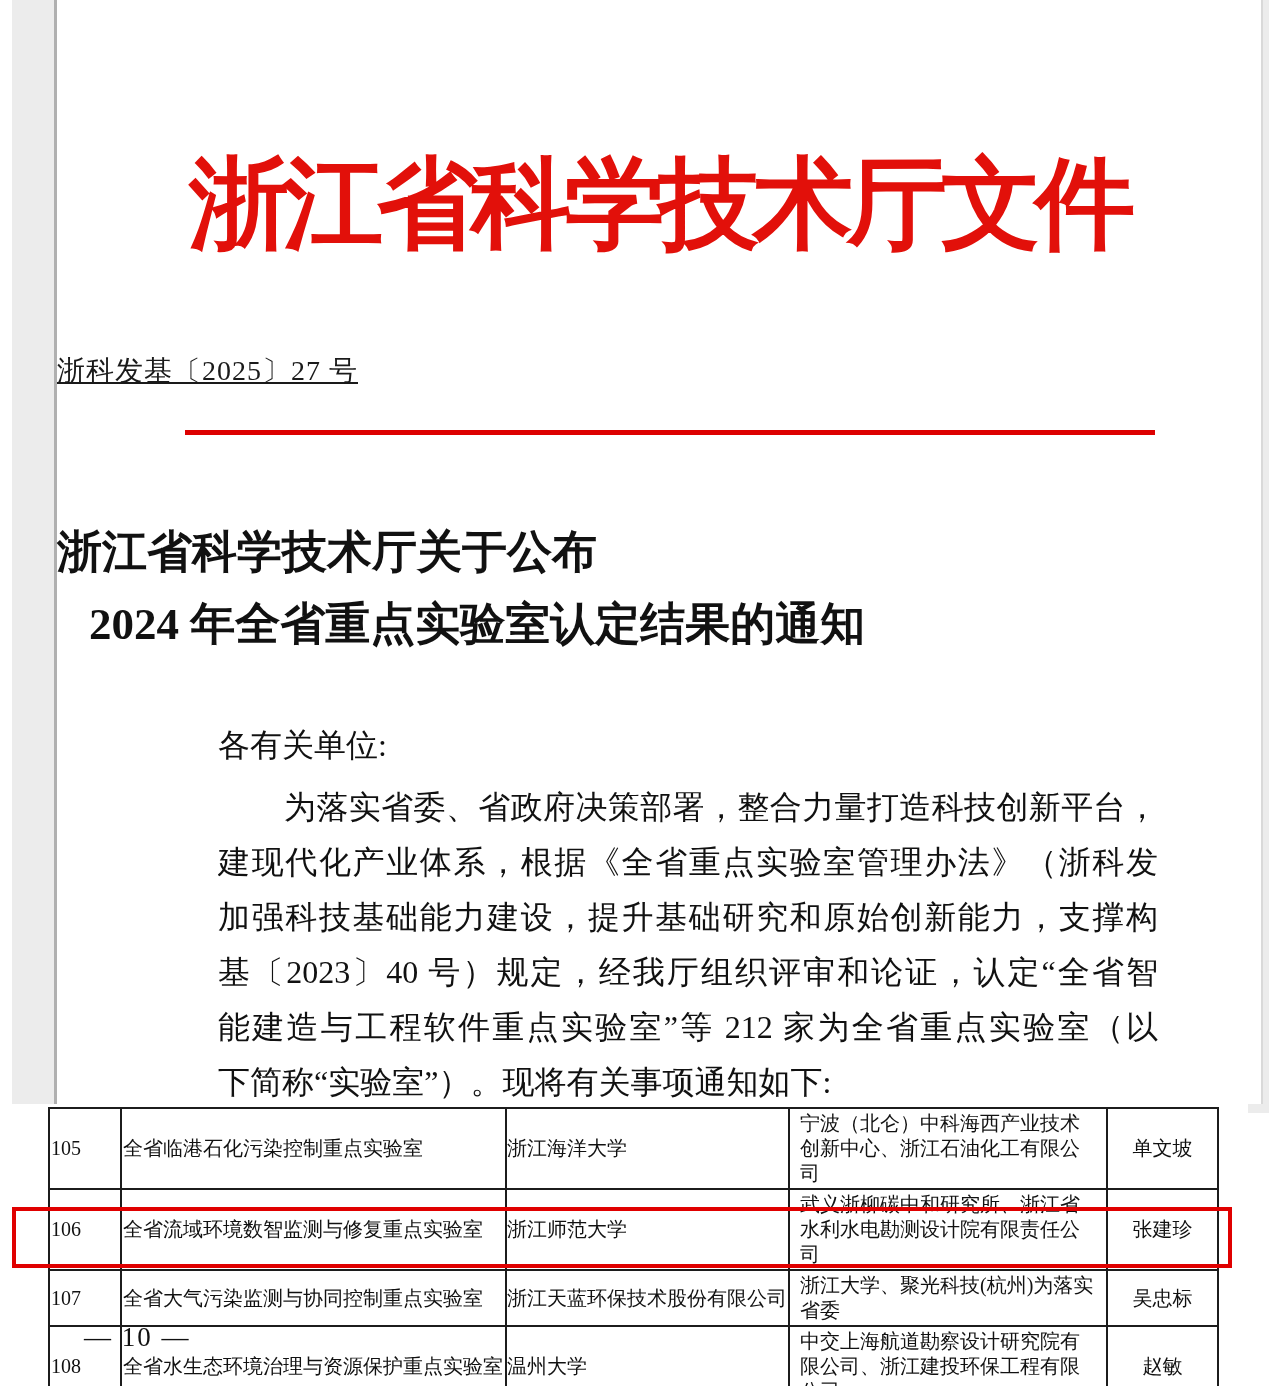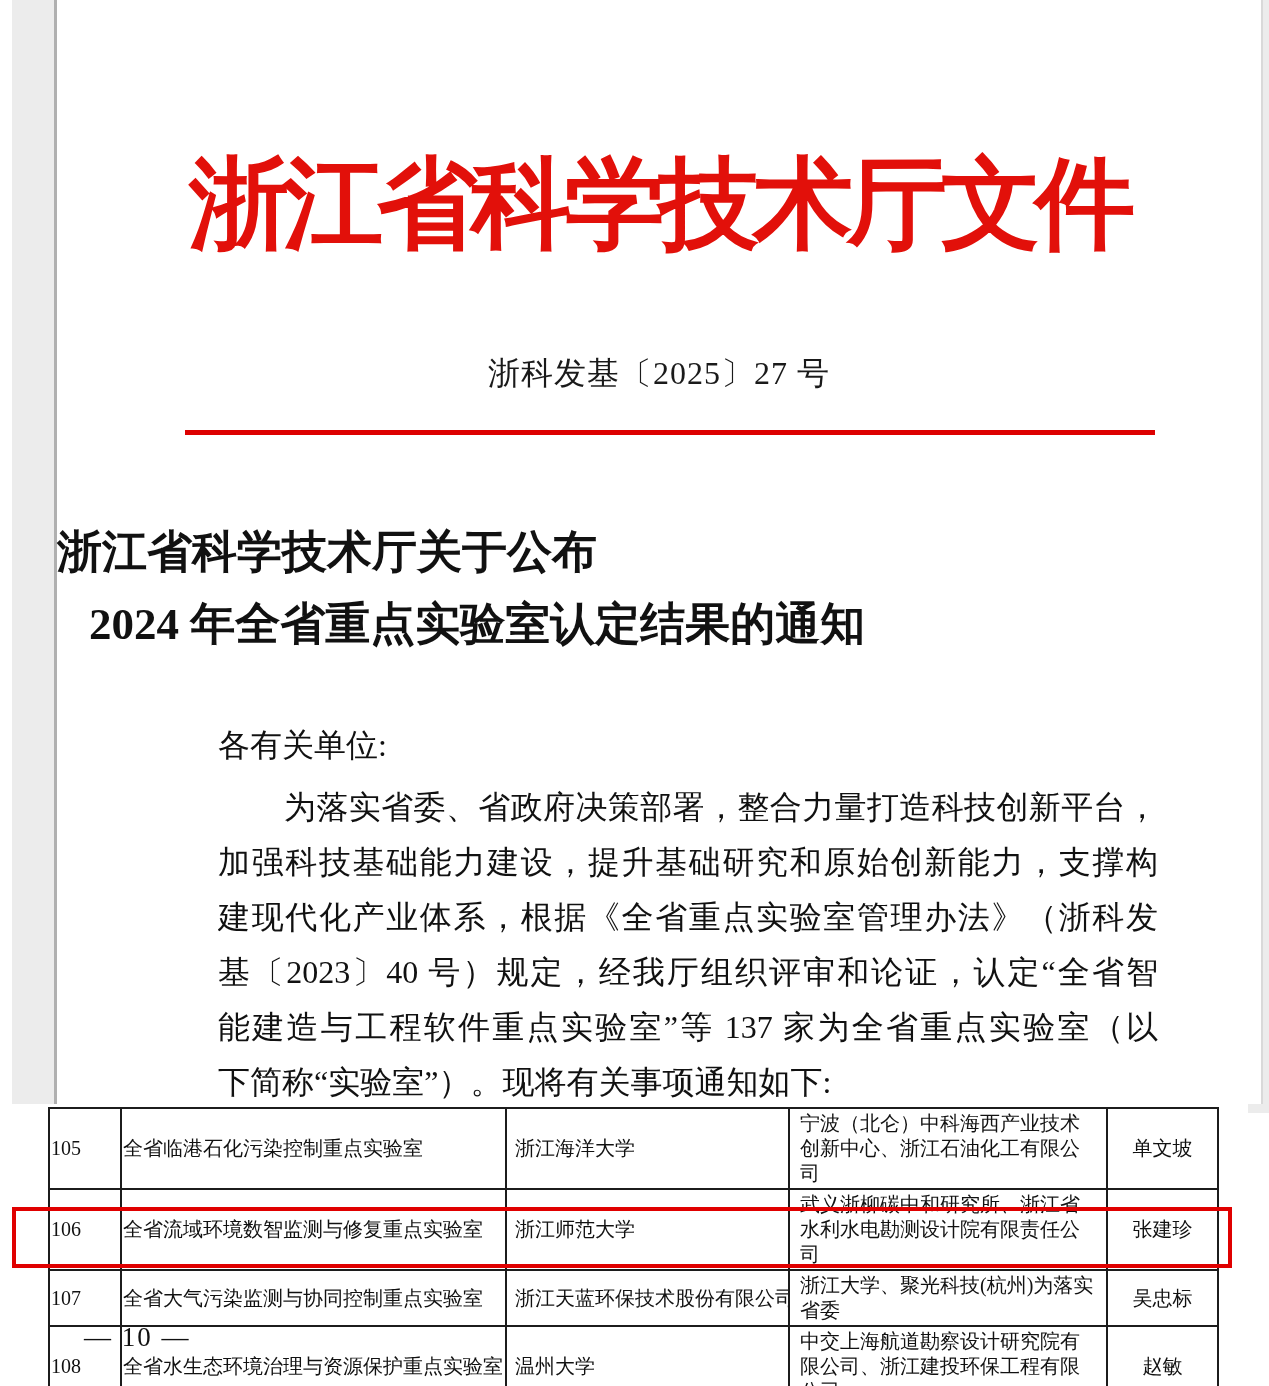--- a/index.html
+++ b/index.html
@@ -22,21 +22,21 @@
     position:absolute; left:1248px; top:1104px; width:21px; height:9px;
     background:#ececec;
   }
   .doc-header-title {
     position:absolute; top:140px; left:0; width:100%;
     text-align:center; font-size:100px; line-height:1.3; font-weight:bold;
     letter-spacing:-6px; color:#e2100a; white-space:nowrap;
   }
   .doc-number {
     position:absolute; top:352px; left:0; width:100%;
-    text-align:center; font-size:32px; color:#1a1a1a; letter-spacing:1px;
+    text-align:left; font-size:28px; color:#1a1a1a; letter-spacing:1px;text-decoration:underline;
   }
   .red-rule {
     position:absolute; left:128px; top:430px; width:970px; height:5px;
     background:#dd0000;
   }
   .notice-title {
     position:absolute; left:0; width:100%; 
     font-size:45px; font-weight:bold; color:#111; white-space:nowrap;
   }
   .notice-title.line1 { top:522px; }
@@ -59,21 +59,21 @@
     position:absolute; left:48px; top:1107px; width:1169px;
     border-collapse:collapse; table-layout:fixed; background:#fff;
   }
   .results-table td {
     border:2px solid #1c1c1c; color:#111; vertical-align:middle;
     font-size:20px; overflow:hidden;
   }
   .results-table tr { height:51px; }
   .cell-no       { text-align:left; font-size:20px; }
   .cell-lab      { font-size:19px; white-space:nowrap; }
-  .cell-org      { padding-left:8px; font-size:19px; white-space:nowrap; }
+  .cell-org      { padding-left:0; font-size:19px; white-space:nowrap; }
   .cell-partners { padding:2px 8px 2px 10px; font-size:20px; line-height:25px;border-radius:19px; }
   .cell-director { text-align:center; font-size:21px; }
   .highlight-box {
     position:absolute; left:12px; top:1207px; width:1212px; height:53px;
     border:4px solid #e00000; pointer-events:none;
   }
   .page-number {
     position:absolute; left:84px; top:1322px; font-size:27px;
     color:#111; letter-spacing:2px;
   }
@@ -92,24 +92,24 @@
 
       <div class="red-rule"></div>
 
       <div class="notice-title line1">浙江省科学技术厅关于公布</div>
       <div class="notice-title line2">2024 年全省重点实验室认定结果的通知</div>
 
       <div class="salutation">各有关单位:</div>
 
       <div class="body-block">
         <div class="body-line first">为落实省委、省政府决策部署，整合力量打造科技创新平台，</div>
+        <div class="body-line">建现代化产业体系，根据《全省重点实验室管理办法》（浙科发</div>
         <div class="body-line">加强科技基础能力建设，提升基础研究和原始创新能力，支撑构</div>
-        <div class="body-line">建现代化产业体系，根据《全省重点实验室管理办法》（浙科发</div>
         <div class="body-line">基〔2023〕40 号）规定，经我厅组织评审和论证，认定“全省智</div>
-        <div class="body-line">能建造与工程软件重点实验室”等 137 家为全省重点实验室（以</div>
+        <div class="body-line">能建造与工程软件重点实验室”等 212 家为全省重点实验室（以</div>
         <div class="body-line last">下简称“实验室”）。现将有关事项通知如下:</div>
       </div>
 
     </div>
   </div>
 
   <div class="gray-tail"></div>
 
   <table class="results-table">
     <colgroup>

